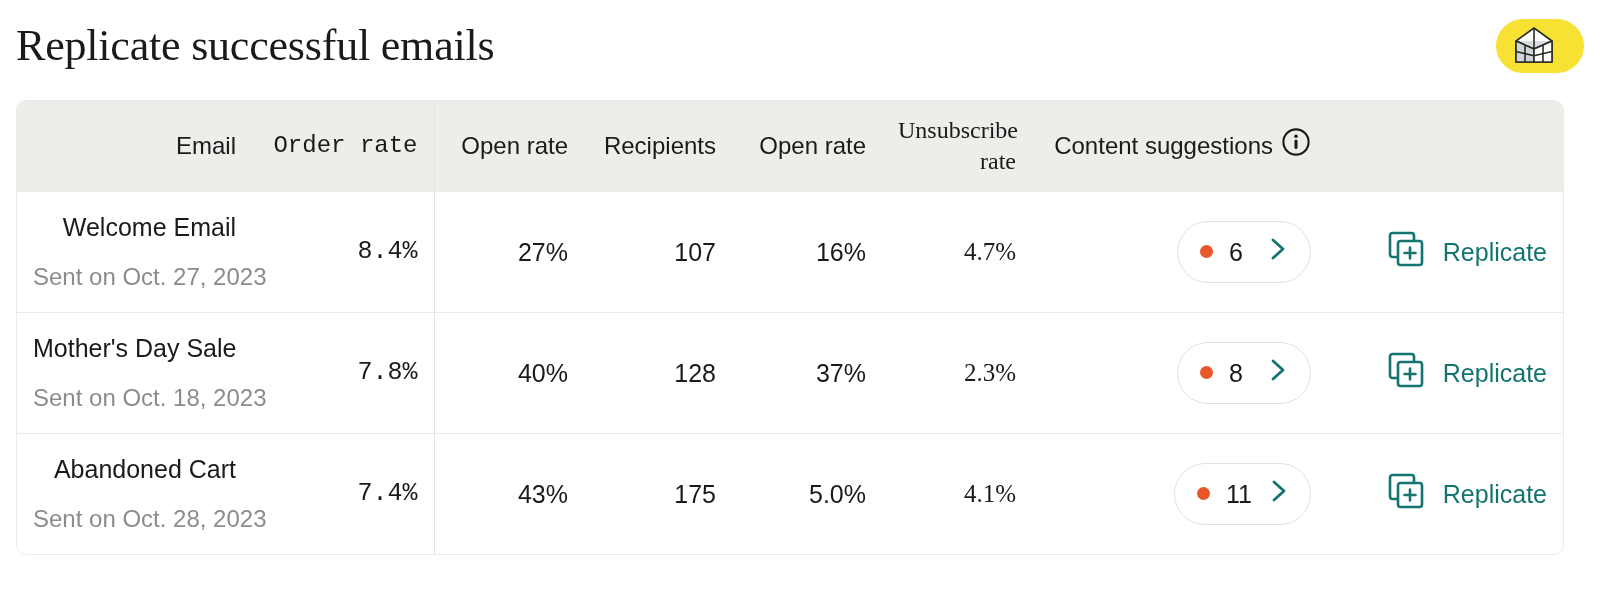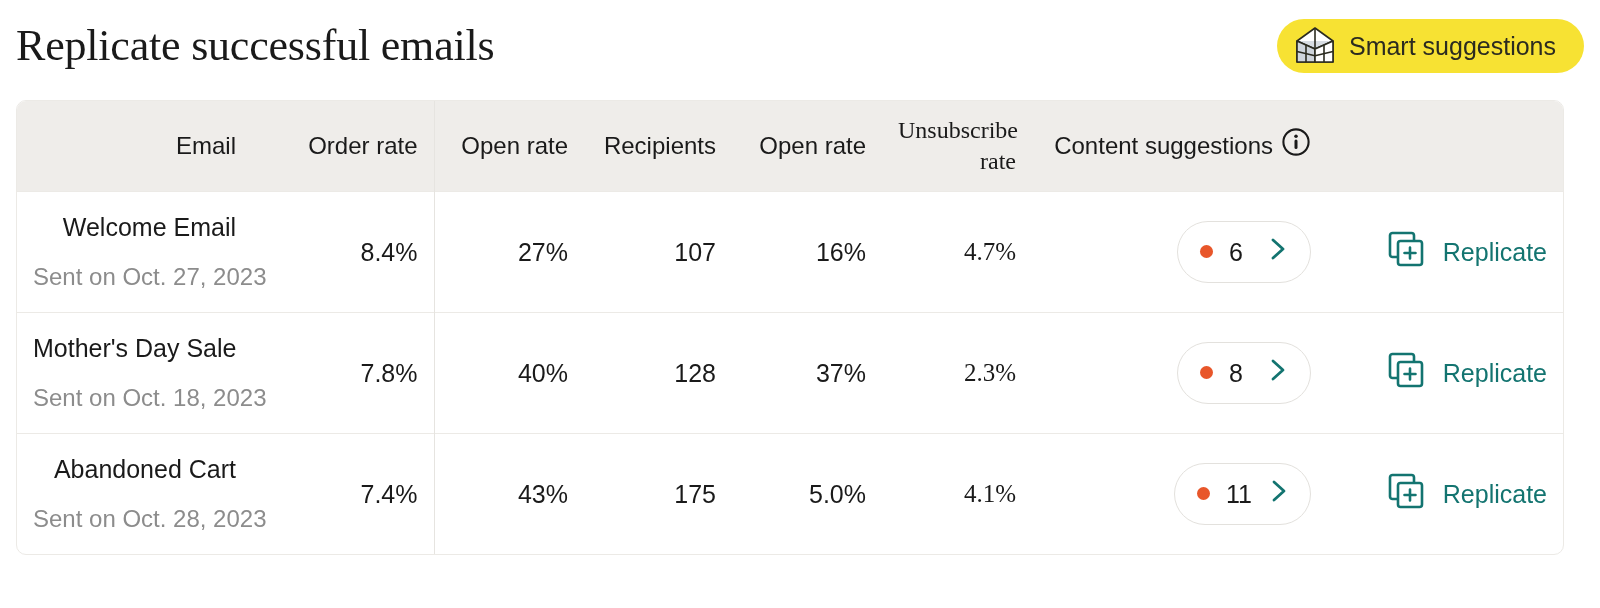--- a/index.html
+++ b/index.html
@@ -86,21 +86,21 @@
     font-size: 24px;
     line-height: 31px;
     font-weight: 400;
     color: #1a1a1a;
     vertical-align: middle;
     padding: 0 16px;
     text-align: right;
   }
 
   th.col-email, td.col-email { text-align: left; padding-left: 24px; width: 235px; }
-  th.col-order, td.col-order  { width: 182px; padding-right: 25px; }
+  th.col-order, td.col-order  { width: 182px; padding-right: 25px; font-family: Liberation Mono, monospace; }
   .col-divider { border-right: 1px solid #e6e4e0; }
   th.col-click, td.col-click  { width: 150px; padding-right: 22px; }
   th.col-recip, td.col-recip  { width: 148px; padding-right: 28px; }
   th.col-open,  td.col-open   { width: 150px; padding-right: 22px; }
   th.col-unsub, td.col-unsub  { width: 150px; padding-right: 22px; font-family: Liberation Serif, serif; }
   th.col-sugg,  td.col-sugg   { width: 295px; text-align: left; padding-left: 44px; }
   th.col-action, td.col-action { width: 236px; text-align: left; padding-left: 64px; }
 
   .th-inner {
     display: inline-flex;
@@ -199,21 +199,20 @@
             <path d="M22 3 L22 24"></path>
             <path d="M4 37 L4 16 L22 24 L22 37 Z" fill="#cfd5dc"></path>
             <path d="M13 20.1 L13 37"></path>
             <path d="M4 26.5 L22 30.7"></path>
             <path d="M22 24 L40 16 L40 37 L22 37 Z" fill="#ffffff"></path>
             <path d="M31 20.1 L31 37"></path>
             <path d="M22 30.7 L40 26.5"></path>
           </g>
         </svg>
       </span>
-      <span class="smart-badge-label">Smart suggestions</span>
     </button>
   </div>
 
   <div class="table-wrap">
     <table class="metrics">
       <thead>
         <tr>
           <th class="col-email">Email</th>
           <th class="col-order col-divider">Order rate</th>
           <th class="col-click">Open rate</th>

